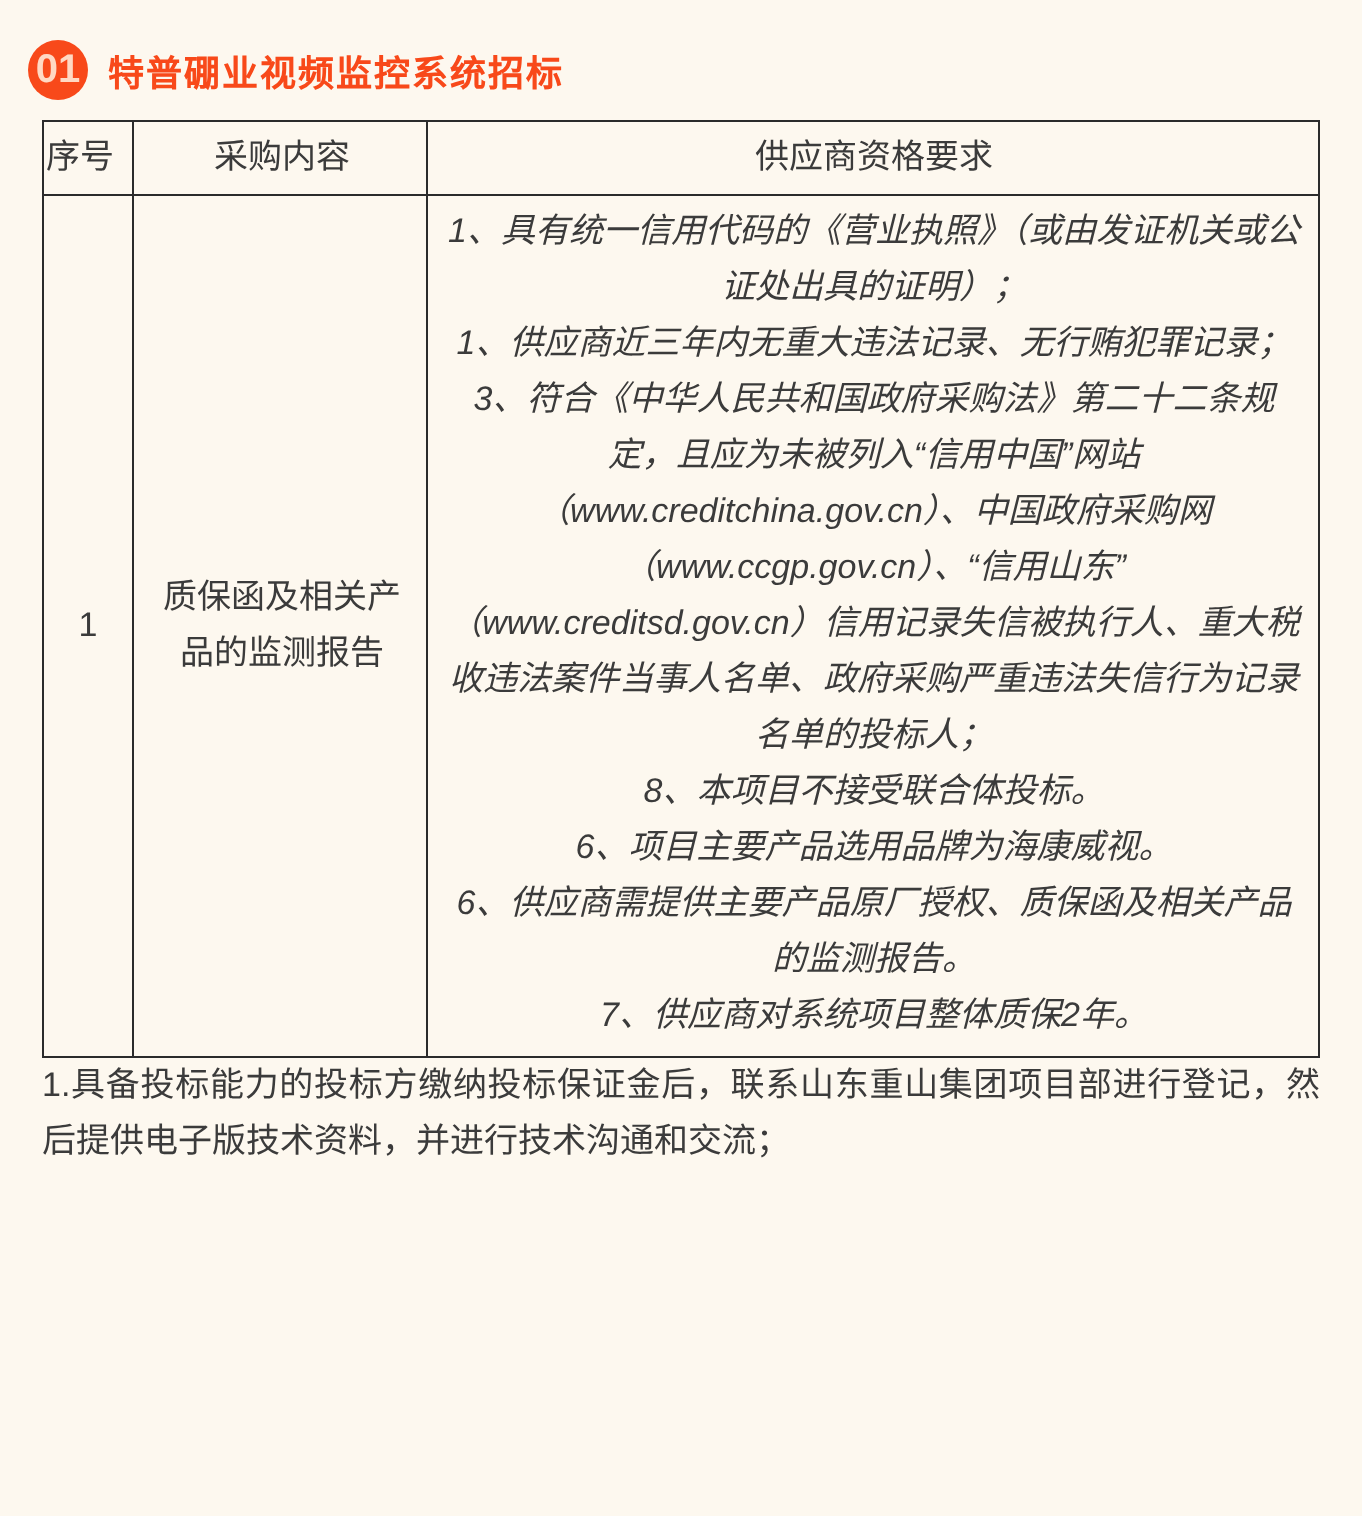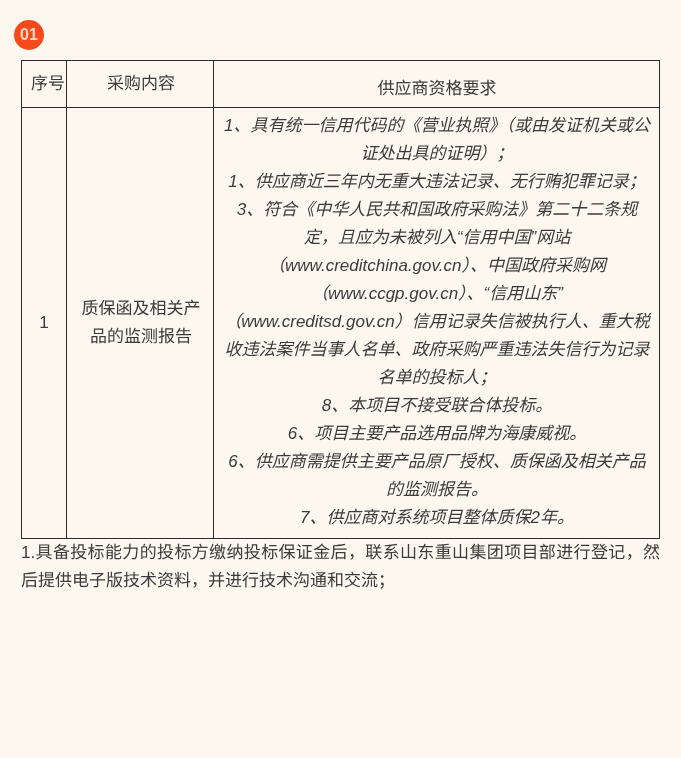--- a/index.html
+++ b/index.html
@@ -11,21 +11,21 @@
     color: #3b3b3b;
     overflow: hidden;
   }
   .page { padding: 18px 21px 0 21px; box-sizing: border-box; }
 
   
   .header { display: flex; align-items: center; margin: 2px 0 10px -7px; }
   .badge {
     width: 30px; height: 30px; border-radius: 50%;
     background: #f8491a; color: #ffd9c4;
-    font-size: 16px; font-weight: bold;
+    font-size: 20px; font-weight: bold;
     display: flex; align-items: center; justify-content: center;
     flex: 0 0 auto;
   }
   .title {
     margin: 0 0 0 10px;
     font-size: 18px; font-weight: bold;
     color: #f8491a;
     letter-spacing: 1px;
   }
 
@@ -52,42 +52,43 @@
   table.project-table th, table.project-table td {
     border: 1.5px solid #2b2b2b;
     font-size: 17px;
     font-weight: normal;
     line-height: 28px;
     text-align: center;
     vertical-align: middle;
   }
   th.col-no, td.cell-no { width: 42px; text-align: center; }
   th.col-content, td.cell-content { width: 128px; padding: 2px 8px 2px 10px; }
-  th.col-req, td.cell-req { padding: 12px 8px 2px 9px; }
+  th.col-req, td.cell-req { padding: 2px 8px 2px 9px; }
   thead th { height: 32px; }
-  thead th.col-no { text-align: right; }
+  thead th.col-no { text-align: left; }
   td.cell-req { vertical-align: top; text-align: justify; }
   td.cell-req p { margin: 0; }
   td.cell-req { padding-top: 4px; padding-bottom: 6px; font-style: italic; }
 
   
   .section-heading {
     margin: 16px 0 2px 0;
     font-size: 17px; font-weight: bold;
     line-height: 28px;
   }
   .section-item { margin: 0; font-size: 17px; line-height: 28px; text-align: justify; }
 </style>
 </head>
 <body>
 
 <div class="page">
 
   <div class="header">
     <span class="badge">01</span>
+    <h1 class="title">特普硼业视频监控系统招标</h1>
   </div>
 
 
 
   <table class="project-table">
     <thead>
       <tr>
         <th class="col-no">序号</th>
         <th class="col-content">采购内容</th>
         <th class="col-req">供应商资格要求</th>

